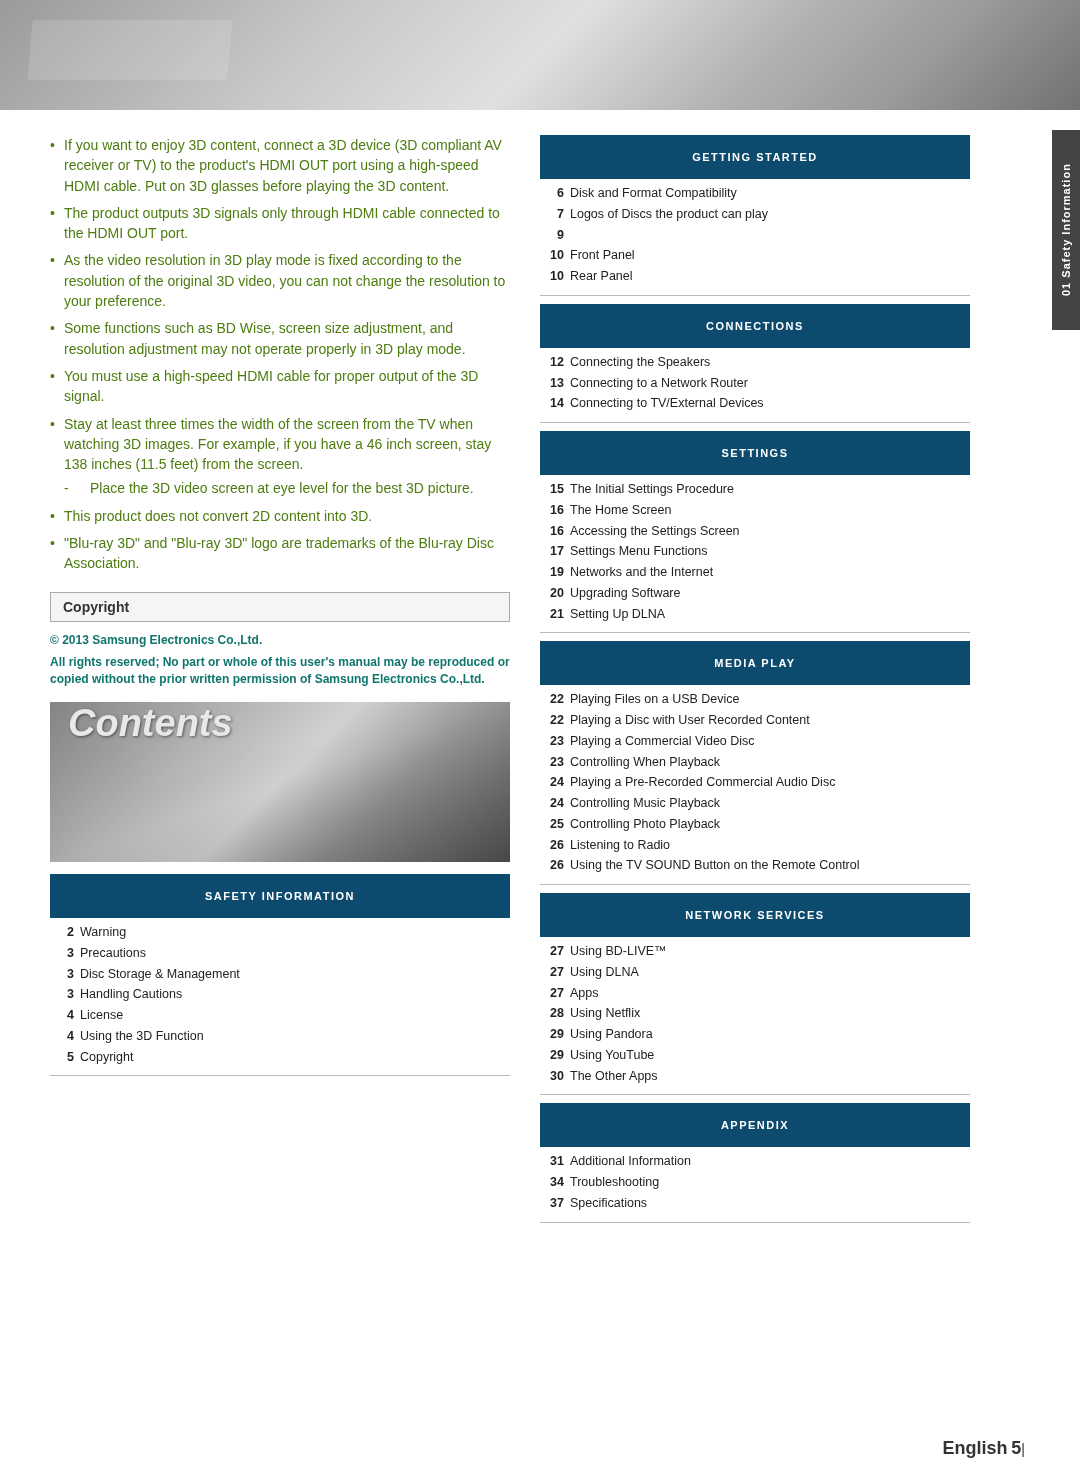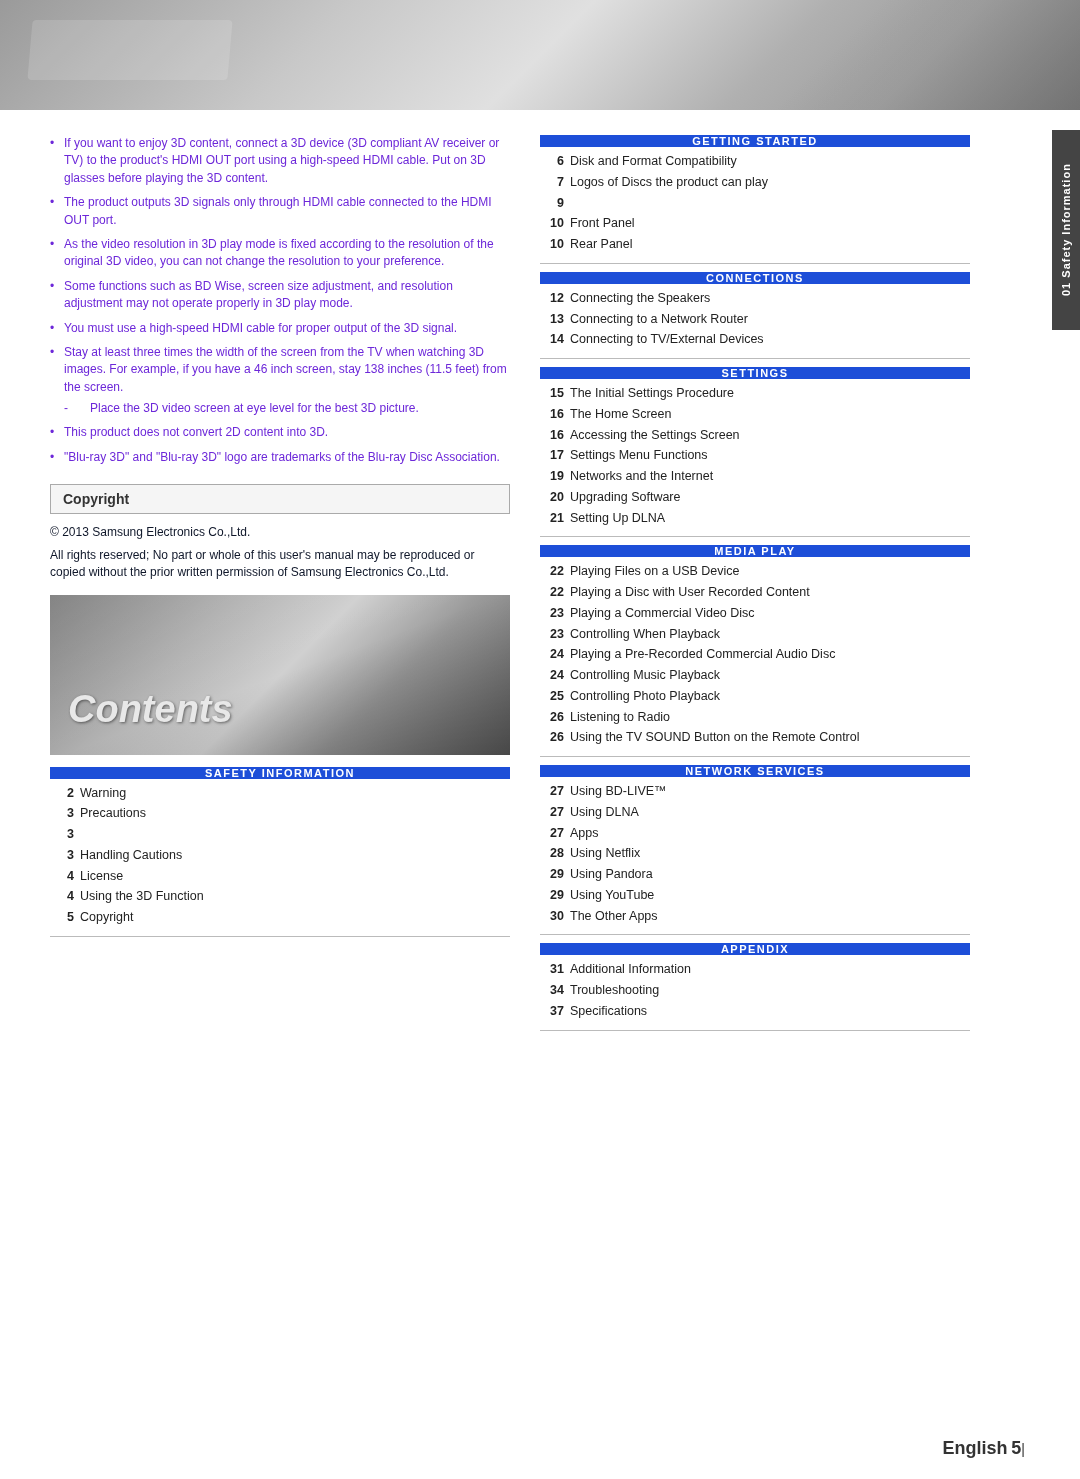--- a/index.html
+++ b/index.html
@@ -83,22 +83,22 @@
     .bullet-list {
       list-style: none;
       padding: 0;
       margin-bottom: 18px;
     }
     .bullet-list li {
       padding-left: 14px;
       position: relative;
       margin-bottom: 7px;
       line-height: 1.45;
-      font-size: 12px;
-      color: #6d28d9;
+      font-size: 14px;
+      color: #4d7c0f;
     }
     .bullet-list li::before {
       content: '•';
       position: absolute;
       left: 0;
       top: 0;
     }
     .bullet-list li.sub-item {
       padding-left: 26px;
       margin-top: 0;
@@ -114,37 +114,37 @@
       background: #f5f5f5;
       margin-bottom: 10px;
     }
     .copyright-box h2 {
       font-size: 14px;
       font-weight: bold;
       color: #333;
     }
     .copyright-text {
       font-size: 12px;
-      color: #0f172a;
+      color: #0f766e;
       margin-top: 6px;
       line-height: 1.4;
+      font-weight: bold;
     }
 
     
     .contents-banner {
       width: 100%;
       height: 160px;
       background: linear-gradient(135deg, #7a7a7a 0%, #b0b0b0 30%, #d0d0d0 50%, #999 70%, #666 100%);
       margin-top: 14px;
       margin-bottom: 0;
       position: relative;
       overflow: hidden;
       display: flex;
-      align-items: flex-end;
-      padding: 24px 18px;
+      padding: 0 18px;
     }
     .contents-banner::before {
       content: '';
       position: absolute;
       top: 0; left: 0; right: 0; bottom: 0;
       background: linear-gradient(160deg, rgba(255,255,255,0.08) 0%, transparent 50%, rgba(0,0,0,0.3) 100%);
     }
     .contents-title {
       font-size: 38px;
       font-style: italic;
@@ -153,27 +153,27 @@
       position: relative;
       z-index: 1;
       text-shadow: 1px 1px 3px rgba(0,0,0,0.5);
     }
 
     
     .toc-section {
       margin-bottom: 8px;
     }
     .toc-header {
-      background: #1d4ed8;
+      background: #0c4a6e;
       color: #fff;
       text-align: center;
       font-size: 11px;
       font-weight: bold;
       letter-spacing: 1.5px;
-      padding: 0 8px;
+      padding: 16px 8px;
       margin-bottom: 4px;
     }
     .toc-item {
       display: flex;
       flex-direction: row;
       line-height: 1.5;
       font-size: 12.5px;
       color: #222;
       padding: 1px 2px;
     }
@@ -250,20 +250,21 @@
         <div class="toc-item">
           <span class="toc-num">2</span>
           <span class="toc-text">Warning</span>
         </div>
         <div class="toc-item">
           <span class="toc-num">3</span>
           <span class="toc-text">Precautions</span>
         </div>
         <div class="toc-item">
           <span class="toc-num">3</span>
+          <span class="toc-text">Disc Storage &amp; Management</span>
         </div>
         <div class="toc-item">
           <span class="toc-num">3</span>
           <span class="toc-text">Handling Cautions</span>
         </div>
         <div class="toc-item">
           <span class="toc-num">4</span>
           <span class="toc-text">License</span>
         </div>
         <div class="toc-item">

